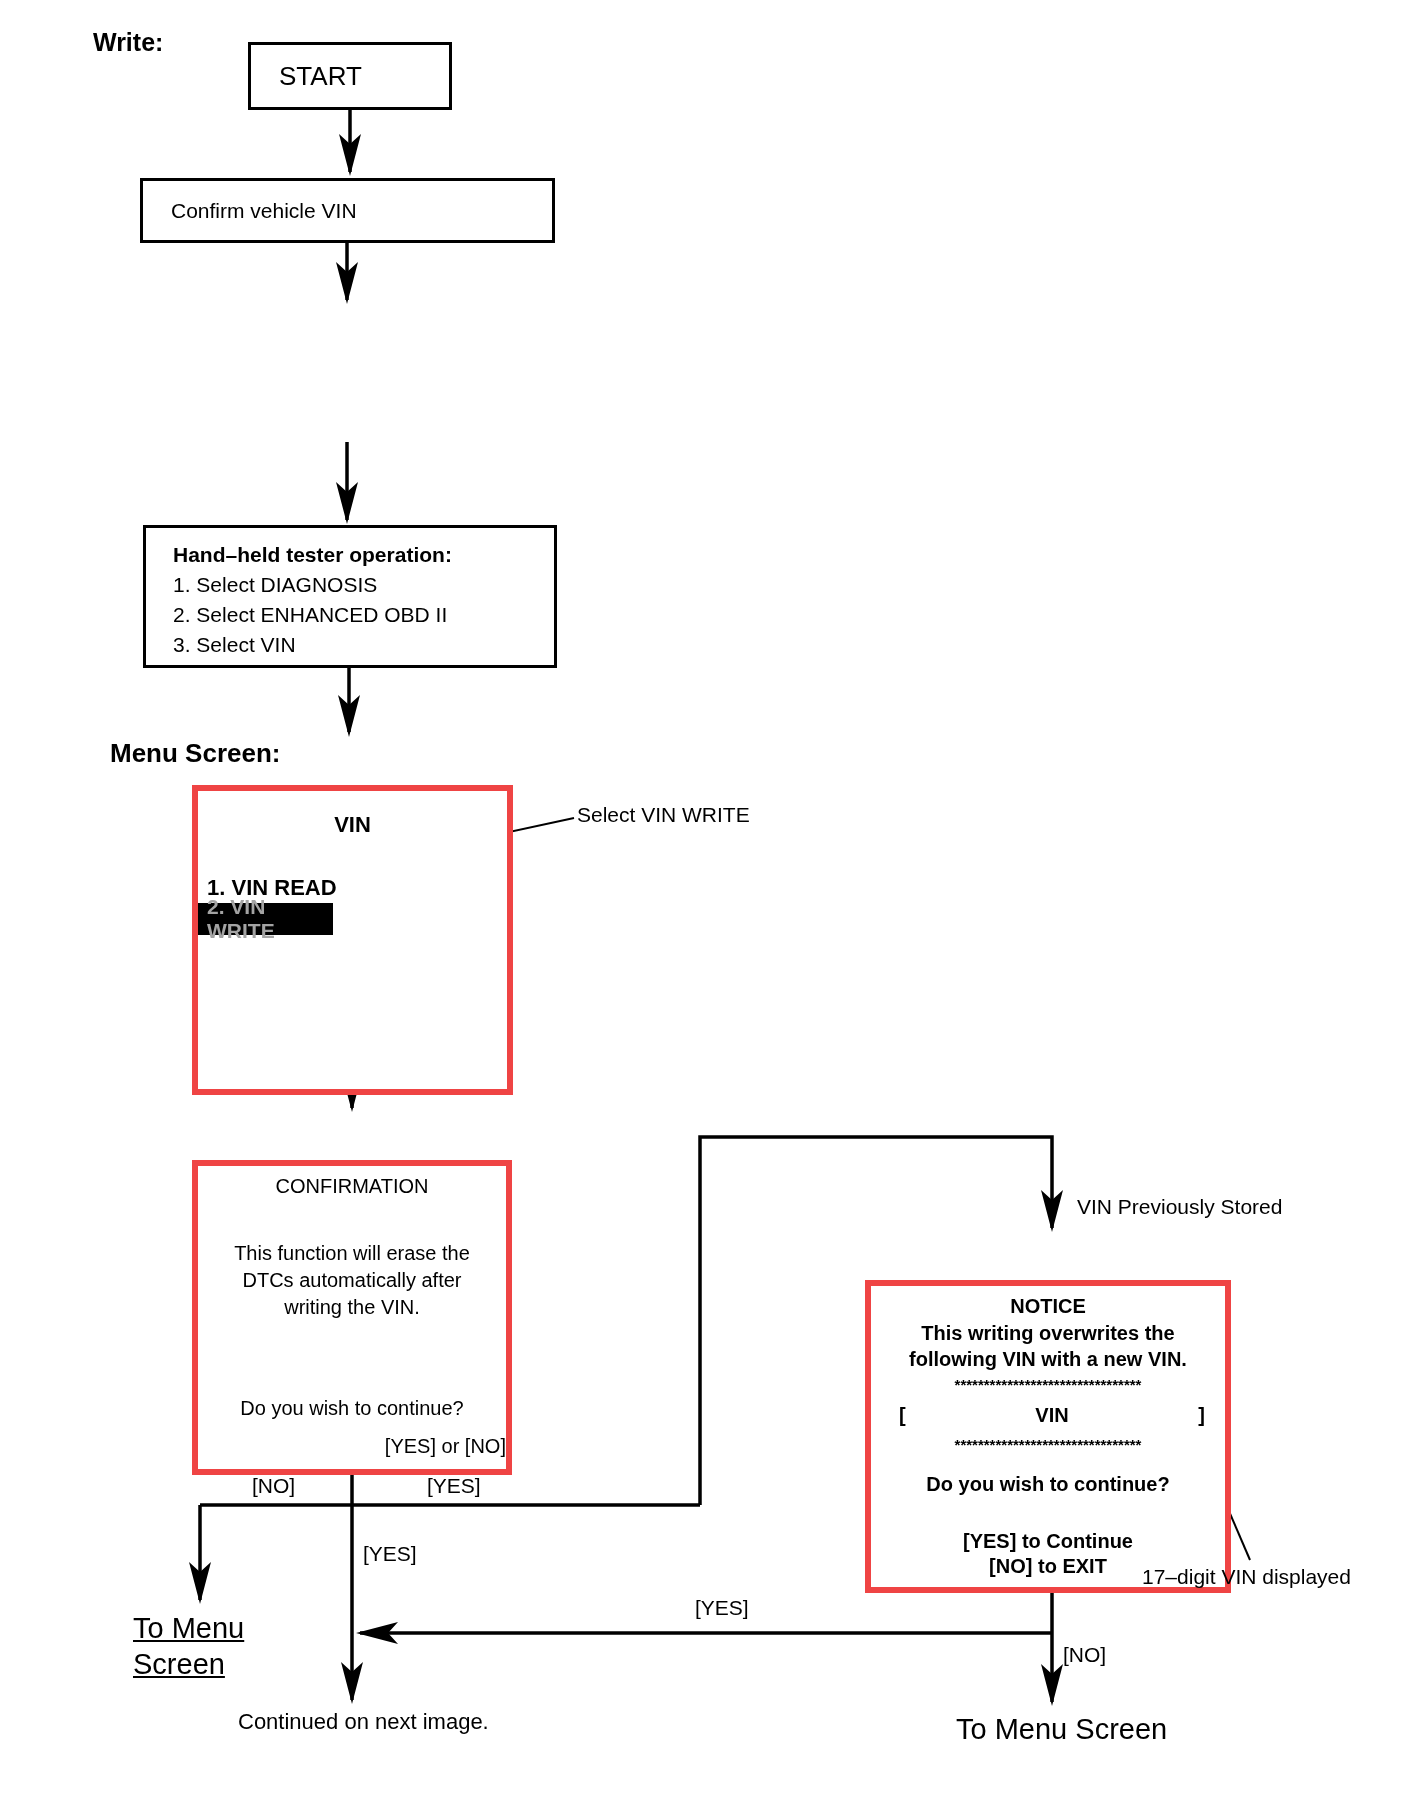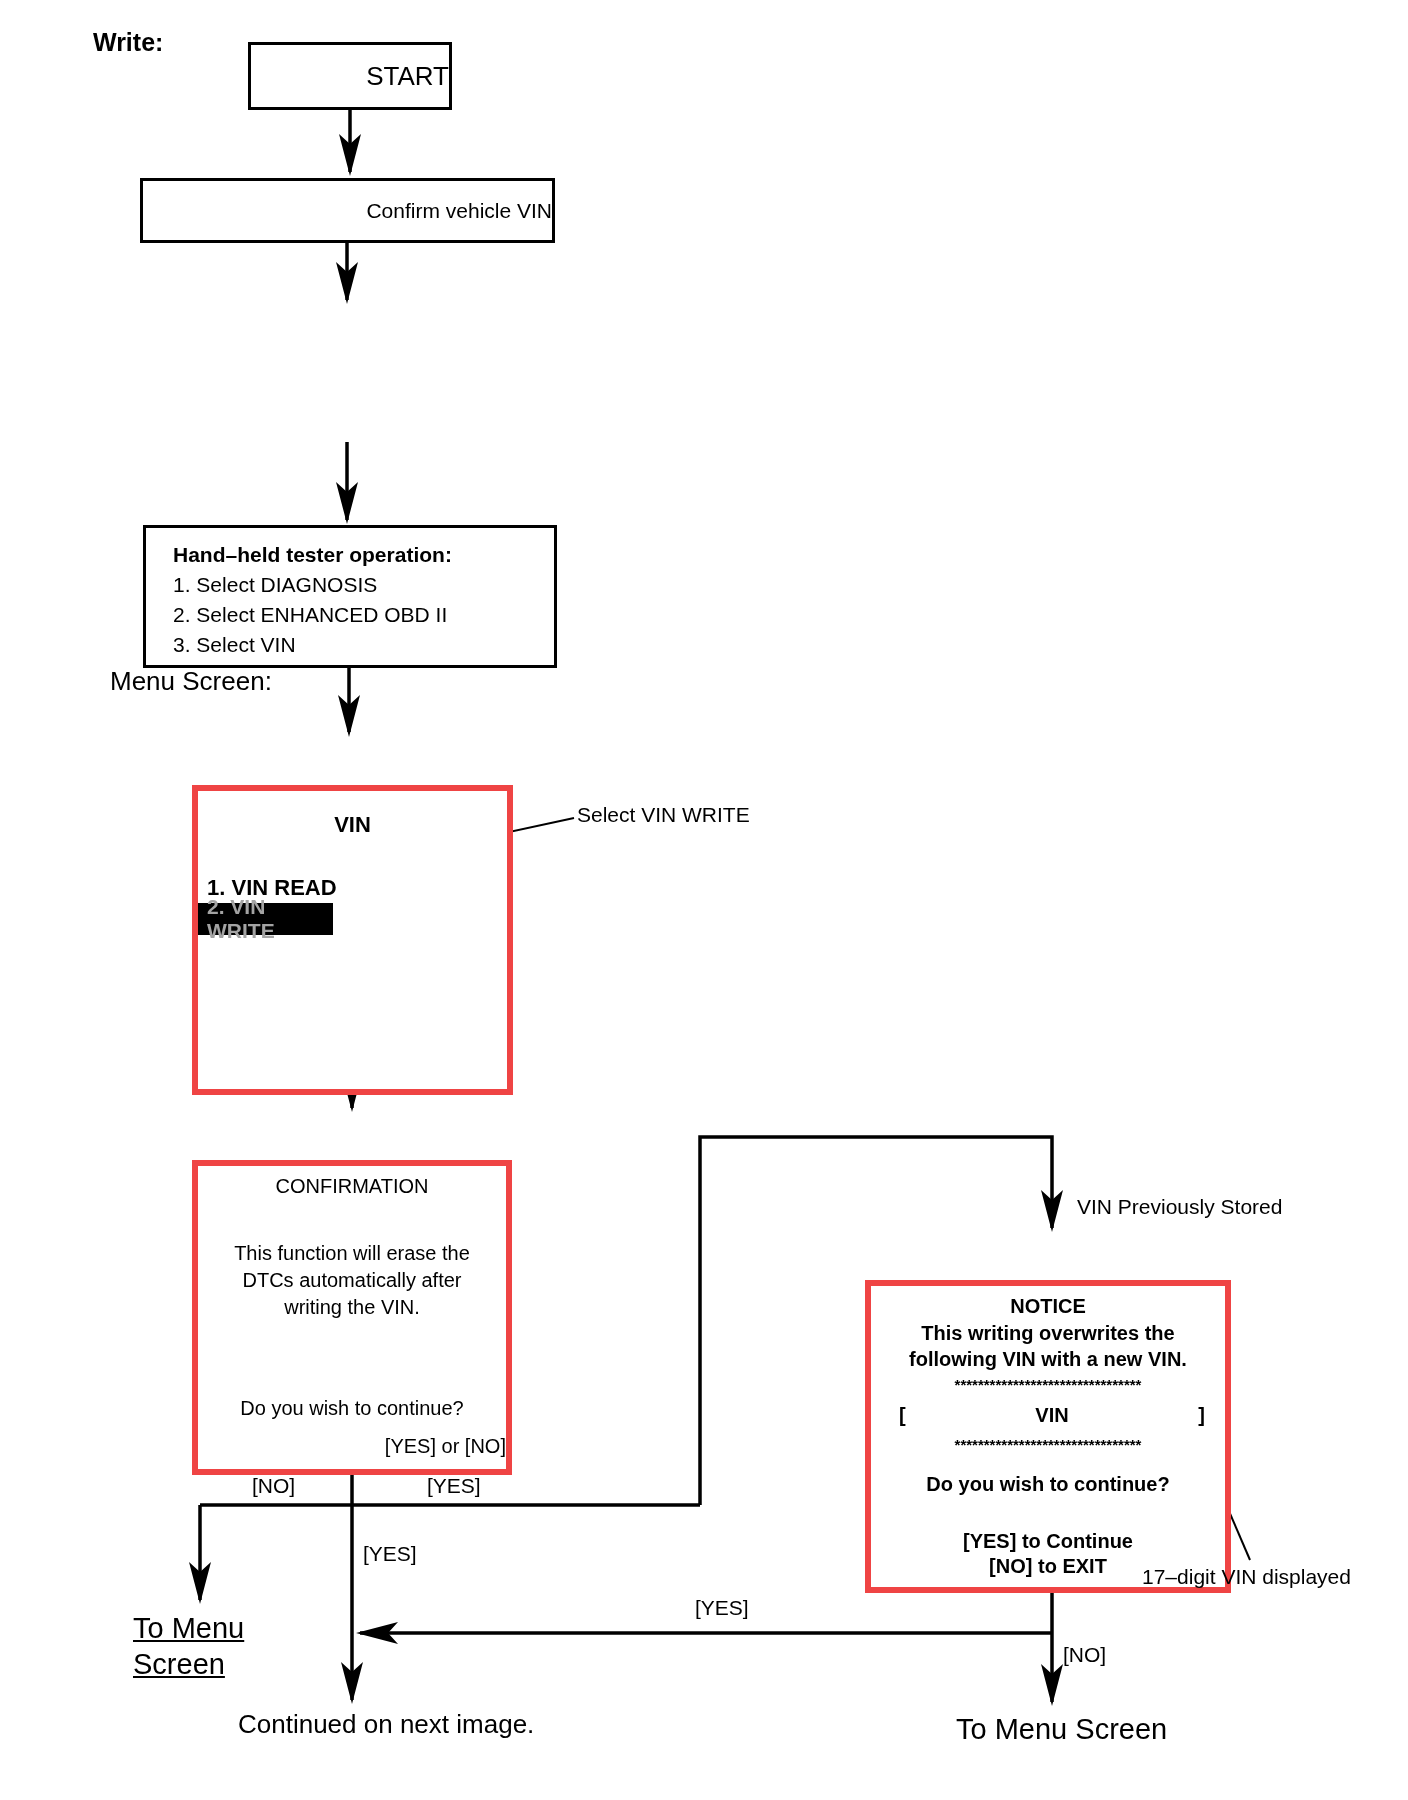--- a/index.html
+++ b/index.html
@@ -8,21 +8,21 @@
     width:1408px;height:1800px;
     background:#ffffff;
     font-family:"Liberation Sans", sans-serif;
     color:#000;
     overflow:hidden;
   }
   #connectors{position:absolute;left:0;top:0;width:1408px;height:1800px;}
   .box{position:absolute;background:#fff;box-sizing:border-box;}
   .thin{border:3px solid #000;}
   .thick{border:6px solid #ef4444;margin-top:47px;}
-  .center-flex{display:flex;align-items:center;justify-content:flex-end;}
+  .center-flex{display:flex;align-items:center;justify-content:flex-start;padding-left:28px;}
   .abs{position:absolute;}
   .lbl{position:absolute;white-space:nowrap;}
   .bold{font-weight:bold;}
 
   
   #start-box{left:248px;top:42px;width:204px;height:68px;font-size:26px;}
   #confirm-box{left:140px;top:178px;width:415px;height:65px;font-size:21px;}
   #preparation-box{left:140px;top:305px;width:415px;height:137px;font-size:21px;}
   #preparation-box .lines{position:absolute;left:50px;top:20px;line-height:29px;}
   #tester-box{left:143px;top:525px;width:414px;height:143px;font-size:21px;}
@@ -51,32 +51,32 @@
   #notice-stars-top{top:90px;}
   #notice-stars-bottom{top:150px;}
   #notice-vin-row{left:0;top:118px;width:100%;box-sizing:border-box;
                   display:flex;justify-content:space-between;padding:0 20px 0 28px;}
   #notice-question{left:0;top:187px;width:100%;text-align:center;}
   #notice-yes-line{left:0;top:244px;width:100%;text-align:center;}
   #notice-no-line{left:0;top:269px;width:100%;text-align:center;}
 
   
   #write-label{left:93px;top:28px;font-size:25px;font-weight:bold;}
-  #menu-screen-label{left:110px;top:666px;font-size:26px;font-weight:normal;}
+  #menu-screen-label{left:110px;top:738px;font-size:26px;font-weight:bold;}
   #select-vin-write-label{left:577px;top:803px;font-size:21px;}
   #vin-prev-stored-label{left:1077px;top:1195px;font-size:21px;}
   #seventeen-digit-label{left:1142px;top:1565px;font-size:21px;}
   #no-left-label{left:252px;top:1474px;font-size:21px;}
   #yes-right-label{left:427px;top:1474px;font-size:21px;}
   #yes-center-label{left:363px;top:1542px;font-size:21px;}
   #yes-return-label{left:695px;top:1596px;font-size:21px;}
   #no-notice-label{left:1063px;top:1643px;font-size:21px;}
   #to-menu-left-label{left:133px;top:1610px;font-size:29px;line-height:36px;text-decoration:underline;}
   #to-menu-right-label{left:956px;top:1713px;font-size:29px;}
-  #continued-label{left:238px;top:1709px;font-size:26px;}
+  #continued-label{left:238px;top:1709px;font-size:22px;}
 </style>
 </head>
 <body>
 
 <div id="canvas">
 
   <svg id="connectors" viewBox="0 0 1408 1800" xmlns="http://www.w3.org/2000/svg">
     <g stroke="#000" stroke-width="3.5" fill="none">
       <line x1="350" y1="110" x2="350" y2="172"></line>
       <line x1="347" y1="243" x2="347" y2="300"></line>

